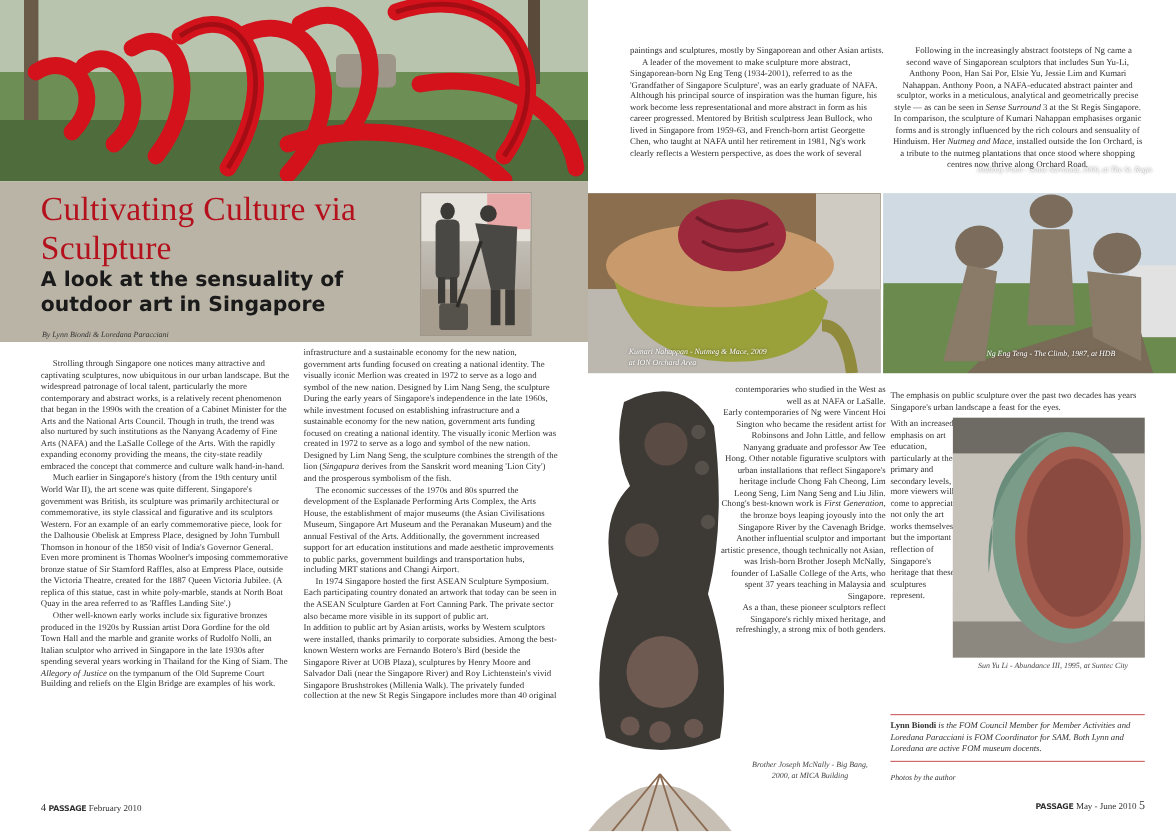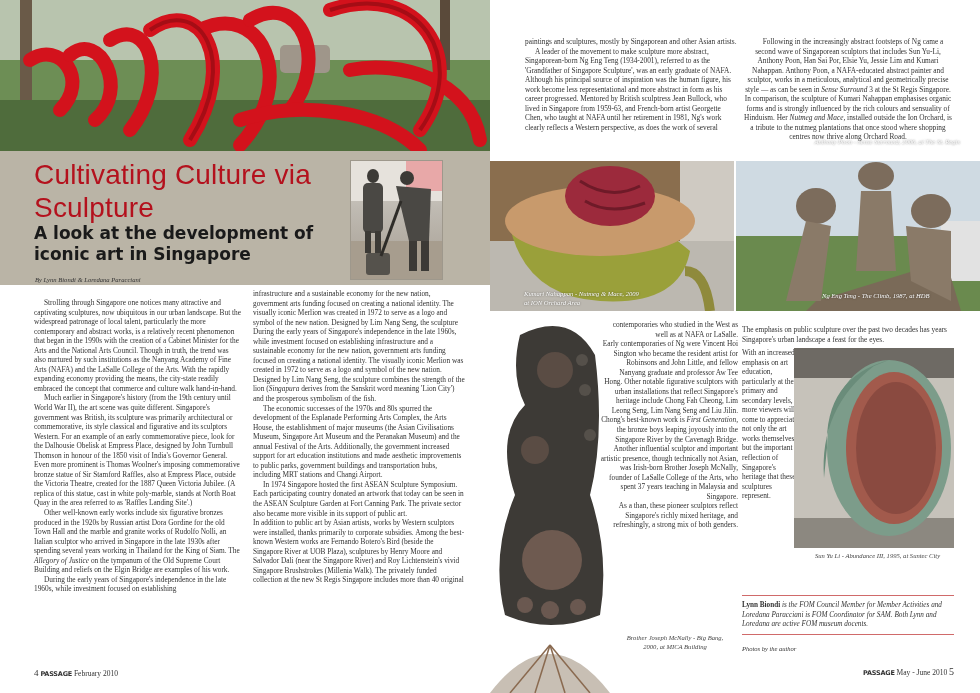--- a/index.html
+++ b/index.html
@@ -14,21 +14,21 @@
   .caption.dark { color: #444; text-shadow: none; }
 
   
   #hero-photo { left: 0; top: 0; width: 490px; height: 151px; overflow: hidden;
     background: linear-gradient(180deg, #cfd8c8 0%, #7c9a66 35%, #5a7f45 60%, #7e8c74 80%, #505e4a 100%); }
   #hero-photo svg { position: absolute; left: 0; top: 0; }
   #hero-caption { right: 20px; top: 138px; }
 
   #title-band { left: 0; top: 151px; width: 490px; height: 134px; background: #bab4a6; }
   #title-main { left: 34px; top: 158px; width: 320px; font-size: 28px; line-height: 33px; color: #b4111d;
-    font-family: Liberation Sans, sans-serif; font-weight: normal; letter-spacing: 0.2px; }
+    font-family: Liberation Serif, serif; font-weight: normal; letter-spacing: 0.2px; }
   #title-sub { left: 34px; top: 223px; width: 310px; font-size: 17px; line-height: 21px; color: #1a1a1a;
     font-family: "DejaVu Sans", sans-serif; }
   #byline { left: 35px; top: 276px; font-size: 6.6px; font-style: italic; color: #333; }
   #bronze-photo { left: 350px; top: 160px; width: 93px; height: 120px; overflow: hidden;
     background: linear-gradient(180deg, #d9d6d0 0%, #bfbab2 40%, #a69e92 100%); border: 1px solid #9e988c; }
 
   #col1 { left: 34px; top: 298px; width: 208px; }
   #col2 { left: 253px; top: 289px; width: 212px; }
   #footer-left { left: 34px; top: 668px; font-size: 7.5px; color: #333; }
   .mag { font-family: "DejaVu Sans", sans-serif; font-weight: bold; font-size: 6.5px; letter-spacing: -0.2px; }
@@ -87,21 +87,21 @@
     <g fill="none" stroke="#a50d15" stroke-width="4">
       <path d="M150 30 C 200 -5, 240 60, 190 140"></path>
       <path d="M330 10 C 420 -20, 470 60, 420 130"></path>
     </g>
   </svg>
 </div>
 <div id="hero-caption" class="abs caption">Anthony Poon - Sense Surround, 2006, at The St. Regis</div>
 
 <div id="title-band" class="abs"></div>
 <h1 id="title-main" class="abs">Cultivating Culture via Sculpture</h1>
-<h2 id="title-sub" class="abs">A look at the development of iconic art in Singapore</h2>
+<h2 id="title-sub" class="abs">A look at the sensuality of outdoor art in Singapore</h2>
 <div id="byline" class="abs">By Lynn Biondi &amp; Loredana  Paracciani</div>
 
 <div id="bronze-photo" class="abs">
   <svg width="93" height="120" viewBox="0 0 93 120">
     <rect x="0" y="0" width="93" height="40" fill="#e6e2dc"></rect>
     <rect x="55" y="0" width="38" height="30" fill="#e8a8a8"></rect>
     <rect x="0" y="80" width="93" height="40" fill="#a79d8e"></rect>
     <ellipse cx="22" cy="15" rx="6" ry="7" fill="#3c3a36"></ellipse>
     <rect x="12" y="22" width="20" height="50" rx="5" fill="#4a4844"></rect>
     <rect x="14" y="70" width="6" height="22" fill="#3c3a36"></rect>
@@ -113,21 +113,20 @@
     <rect x="58" y="80" width="8" height="30" fill="#3c3a36"></rect>
     <rect x="70" y="80" width="8" height="30" fill="#3c3a36"></rect>
   </svg>
 </div>
 
 <div id="col1" class="abs body-text">
   <p class="ind">Strolling through Singapore one notices many attractive and captivating sculptures, now ubiquitous in our urban landscape. But the widespread patronage of local talent, particularly the more contemporary and abstract works, is a relatively recent phenomenon that began in the 1990s with the creation of a Cabinet Minister for the Arts and the National Arts Council. Though in truth, the trend was also nurtured by such institutions as the Nanyang Academy of Fine Arts (NAFA) and the LaSalle College of the Arts. With the rapidly expanding economy providing the means, the city-state readily embraced the concept that commerce and culture walk hand-in-hand.</p>
   <p class="ind">Much earlier in Singapore's history (from the 19th century until World War II), the art scene was quite different. Singapore's government was British, its sculpture was primarily architectural or commemorative, its style classical and figurative and its sculptors Western. For an example of an early commemorative piece, look for the Dalhousie Obelisk at Empress Place, designed by John Turnbull Thomson in honour of the 1850 visit of India's Governor General.</p>
   <p>Even more prominent is Thomas Woolner's imposing commemorative bronze statue of Sir Stamford Raffles, also at Empress Place, outside the Victoria Theatre, created for the 1887 Queen Victoria Jubilee. (A replica of this statue, cast in white poly-marble, stands at North Boat Quay in the area referred to as 'Raffles Landing Site'.)</p>
   <p class="ind"><span>Other well-known early works include six figurative bronzes produced in the 1920s by Russian artist Dora Gordine for the old Town Hall and the marble and granite works of Rudolfo Nolli, an Italian sculptor who arrived in Singapore in the late 1930s after spending several years working in Thailand for the King of Siam. The </span><i>Allegory of Justice</i><span> on the tympanum of the Old Supreme Court Building and reliefs on the Elgin Bridge are examples of his work.</span></p>
-  <p class="ind">During the early years of Singapore's independence in the late 1960s, while investment focused on establishing</p>
 </div>
 
 <div id="col2" class="abs body-text">
   <p><span>infrastructure and a sustainable economy for the new nation, government arts funding focused on creating a national identity. The visually iconic Merlion was created in 1972 to serve as a logo and symbol of the new nation. Designed by Lim Nang Seng, the sculpture During the early years of Singapore's independence in the late 1960s, while investment focused on establishing infrastructure and a sustainable economy for the new nation, government arts funding focused on creating a national identity. The visually iconic Merlion was created in 1972 to serve as a logo and symbol of the new nation. Designed by Lim Nang Seng, the sculpture combines the strength of the lion (</span><i>Singapura</i><span> derives from the Sanskrit word meaning 'Lion City') and the prosperous symbolism of the fish.</span></p>
   <p class="ind">The economic successes of the 1970s and 80s spurred the development of the Esplanade Performing Arts Complex, the Arts House, the establishment of major museums (the Asian Civilisations Museum, Singapore Art Museum and the Peranakan Museum) and the annual Festival of the Arts. Additionally, the government increased support for art education institutions and made aesthetic improvements to public parks, government buildings and transportation hubs, including MRT stations and Changi Airport.</p>
   <p class="ind">In 1974 Singapore hosted the first ASEAN Sculpture Symposium. Each participating country donated an artwork that today can be seen in the ASEAN Sculpture Garden at Fort Canning Park. The private sector also became more visible in its support of public art.</p>
   <p>In addition to public art by Asian artists, works by Western sculptors were installed, thanks primarily to corporate subsidies. Among the best-known Western works are Fernando Botero's Bird (beside the Singapore River at UOB Plaza), sculptures by Henry Moore and Salvador Dali (near the Singapore River) and Roy Lichtenstein's vivid Singapore Brushstrokes (Millenia Walk). The privately funded collection at the new St Regis Singapore includes more than 40 original</p>
 </div>
 
 <div id="footer-left" class="abs">

